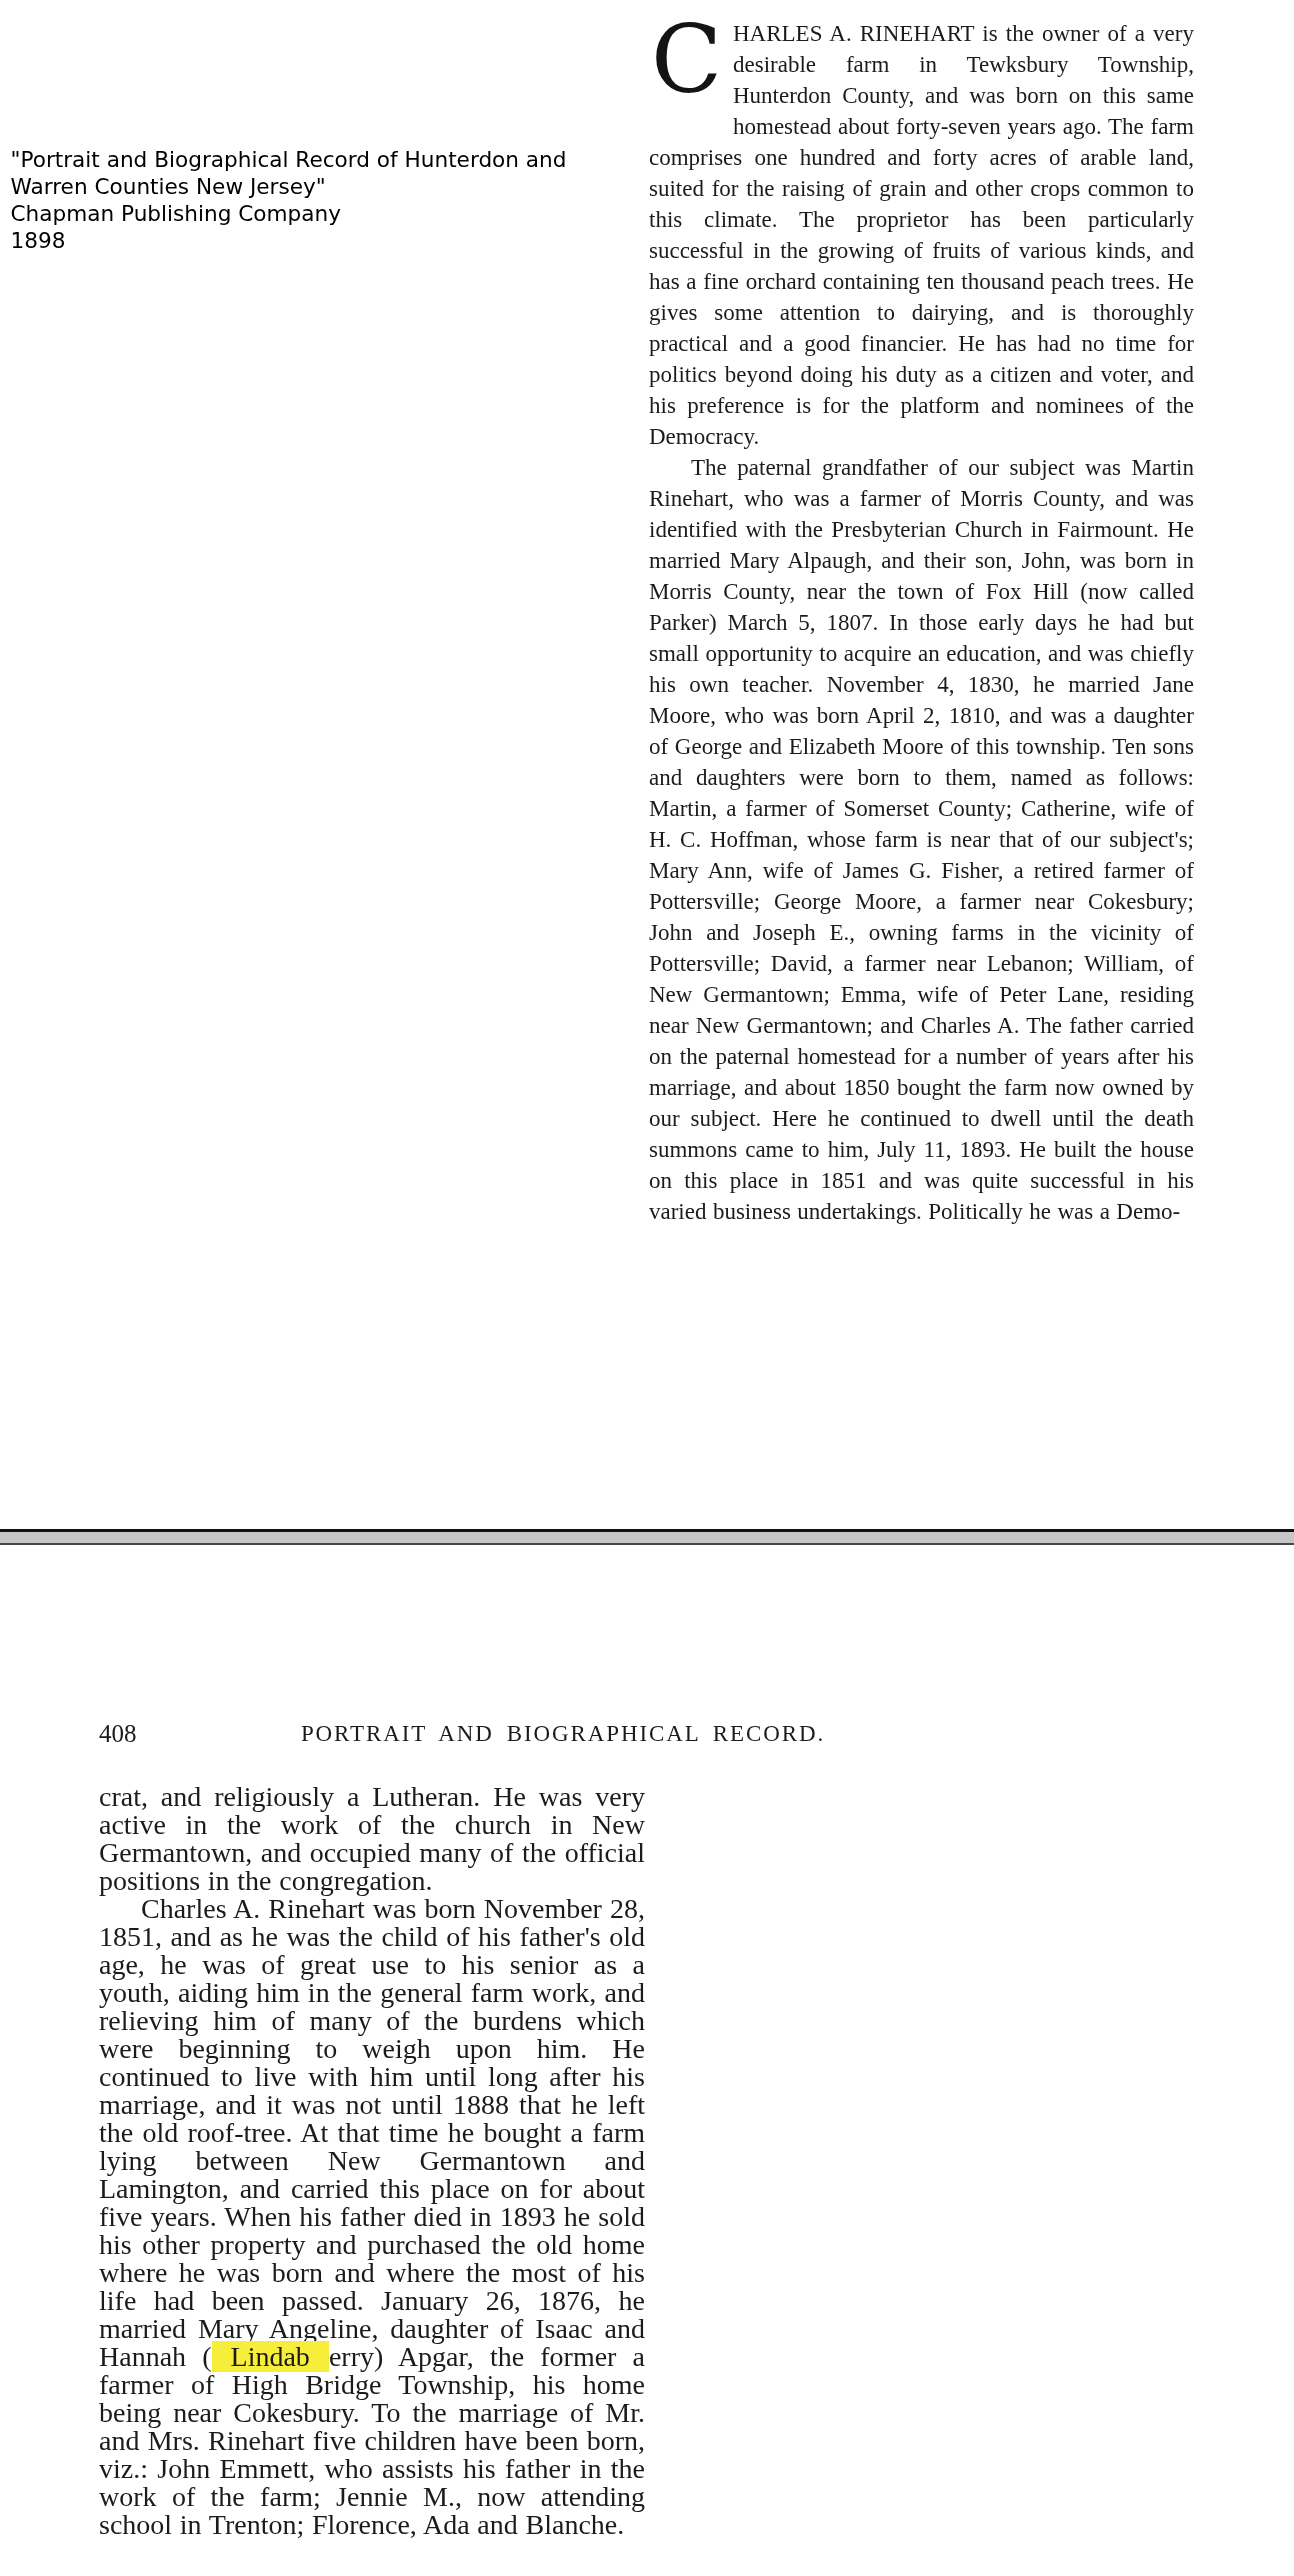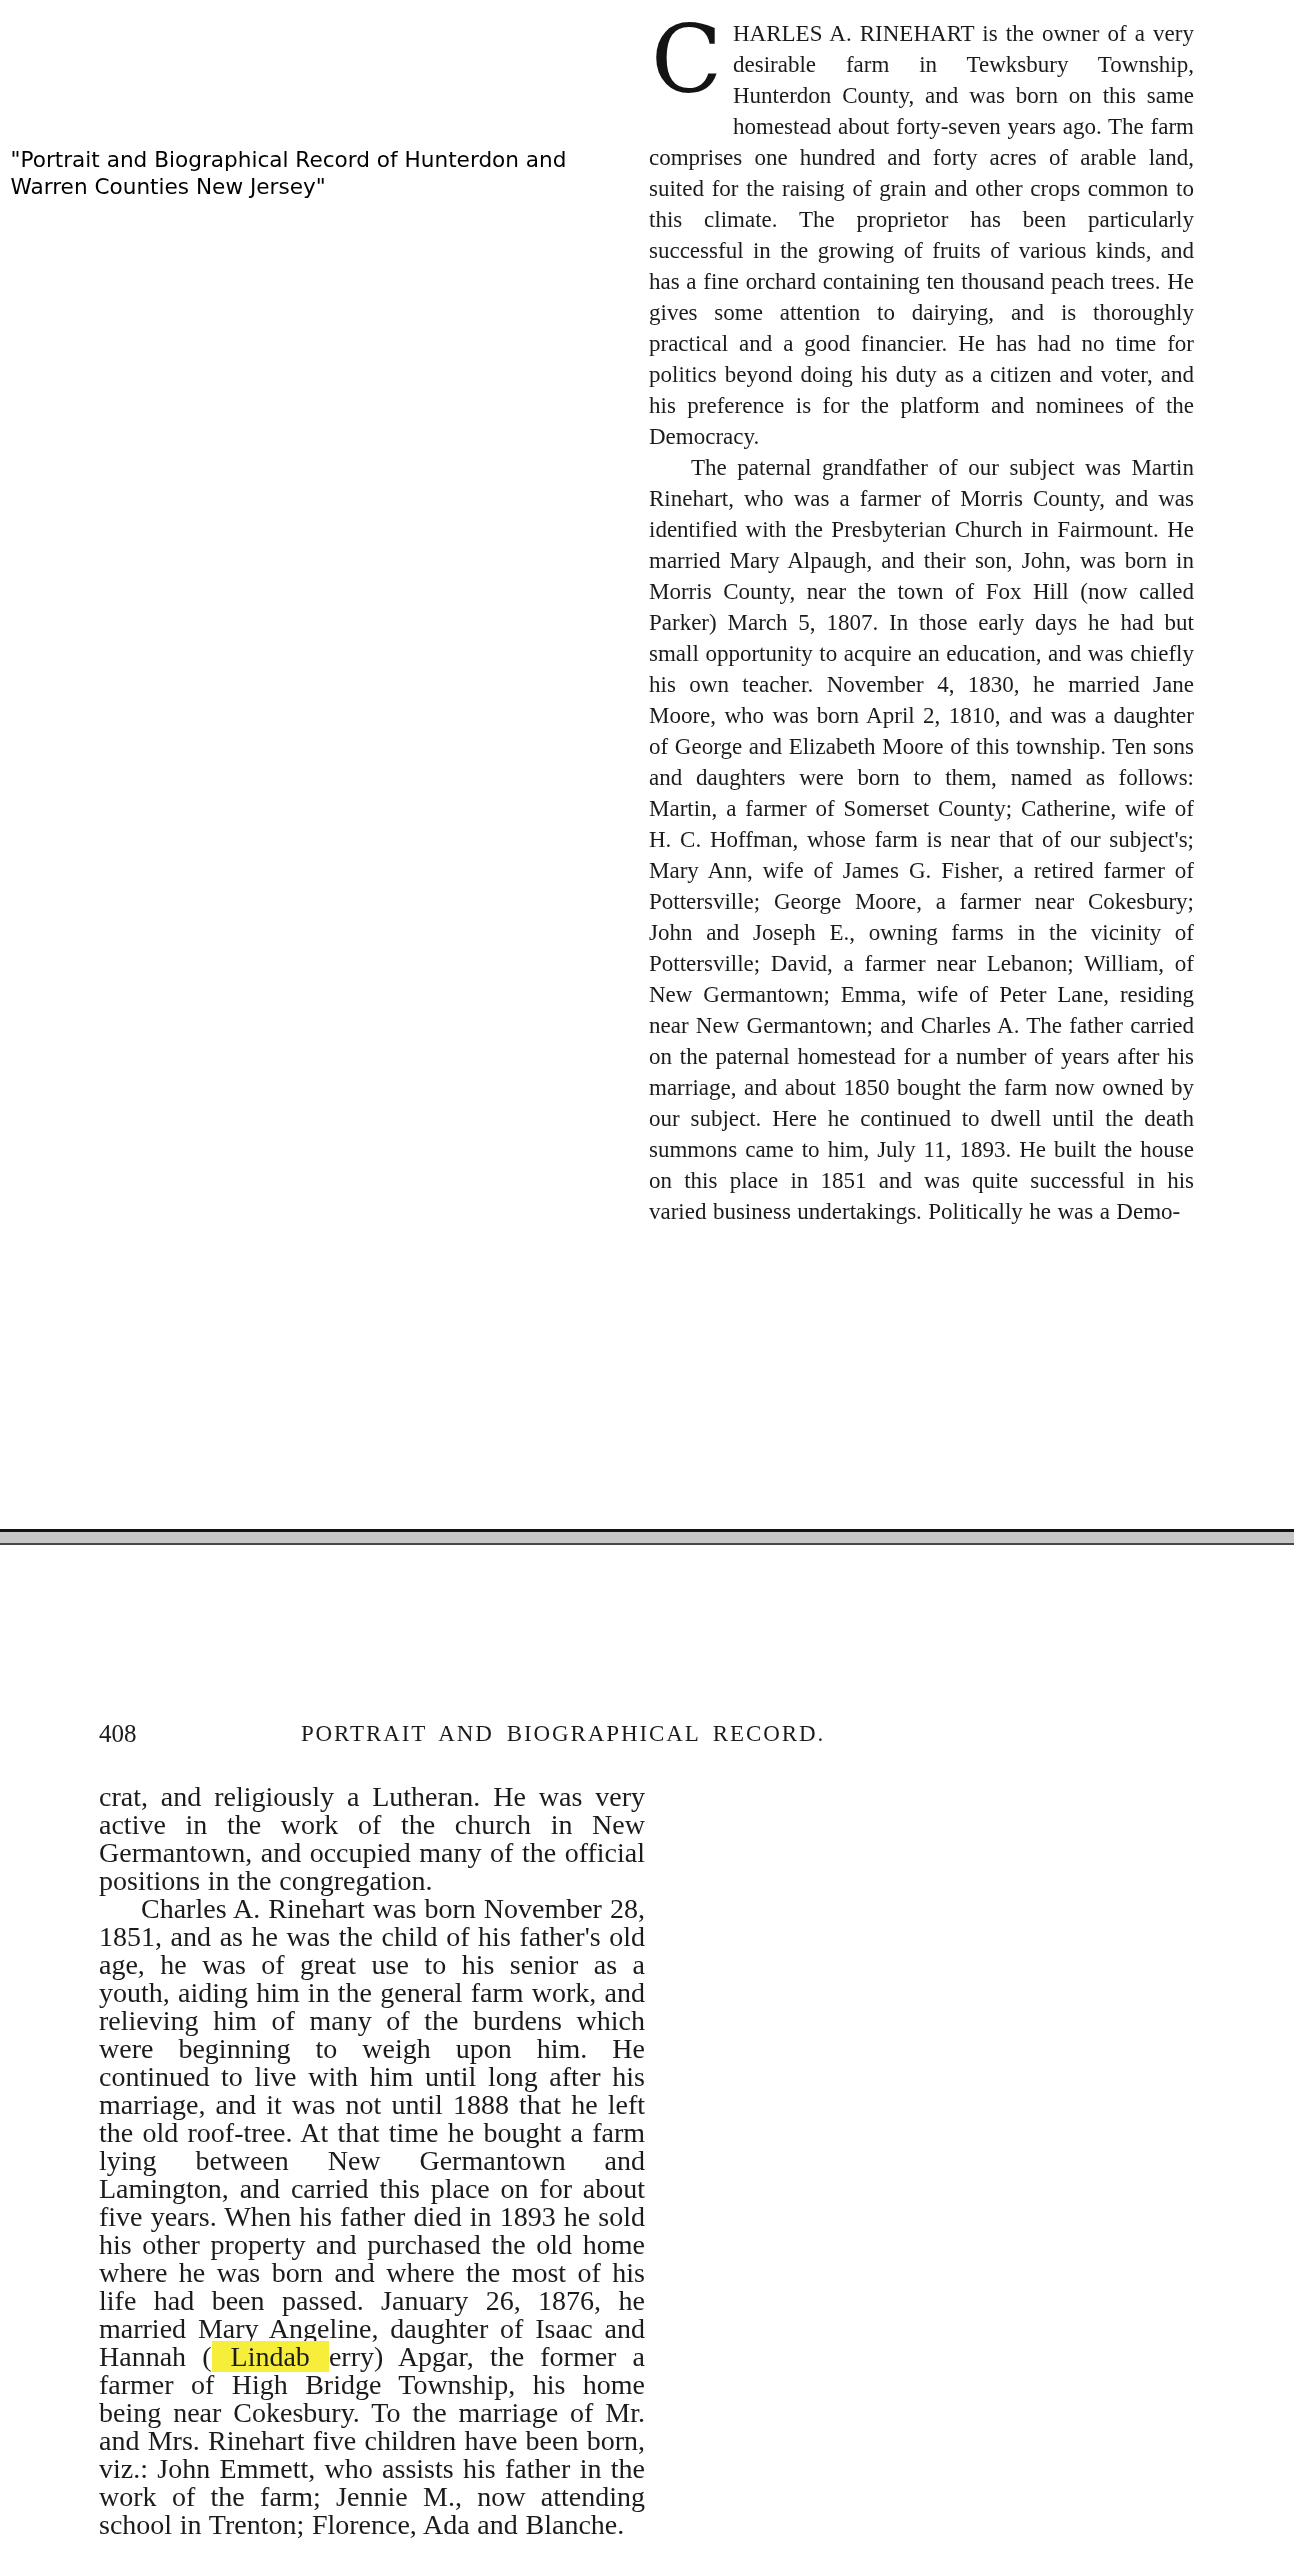--- a/index.html
+++ b/index.html
@@ -112,20 +112,22 @@
   }
 </style>
 </head>
 <body>
 
 <div class="canvas">
 
   <div class="citation">
     <div>"Portrait and Biographical Record of Hunterdon and</div>
     <div>Warren Counties New Jersey"</div>
+    <div>Chapman Publishing Company</div>
+    <div>1898</div>
   </div>
 
   <div class="col1">
     <p><span class="dropcap">C</span><span>HARLES A. RINEHART is the owner of a very desirable farm in Tewksbury Township, Hunterdon County, and was born on this same homestead about forty-seven years ago. The farm comprises one hundred and forty acres of arable land, suited for the raising of grain and other crops common to this climate. The proprietor has been particularly successful in the growing of fruits of various kinds, and has a fine orchard containing ten thousand peach trees. He gives some attention to dairying, and is thoroughly practical and a good financier. He has had no time for politics beyond doing his duty as a citizen and voter, and his preference is for the platform and nominees of the Democracy.</span></p>
     <p class="indent"><span>The paternal grandfather of our subject was Martin Rinehart, who was a farmer of Morris County, and was identified with the Presbyterian Church in Fairmount. He married Mary Alpaugh, and their son, John, was born in Morris County, near the town of Fox Hill (now called Parker) March 5, 1807. In those early days he had but small opportunity to acquire an education, and was chiefly his own teacher. November 4, 1830, he married Jane Moore, who was born April 2, 1810, and was a daughter of George and Elizabeth Moore of this township. Ten sons and daughters were born to them, named as follows: Martin, a farmer of Somerset County; Catherine, wife of H. C. Hoffman, whose farm is near that of our subject's; Mary Ann, wife of James G. Fisher, a retired farmer of Pottersville; George Moore, a farmer near Cokesbury; John and Joseph E., owning farms in the vicinity of Pottersville; David, a farmer near Lebanon; William, of New Germantown; Emma, wife of Peter Lane, residing near New Germantown; and Charles A. The father carried on the paternal homestead for a number of years after his marriage, and about 1850 bought the farm now owned by our subject. Here he continued to dwell until the death summons came to him, July 11, 1893. He built the house on this place in 1851 and was quite successful in his varied business undertakings. Politically he was a Demo-</span></p>
   </div>
 
   <div class="divider" style="background-color: rgb(198, 198, 198); border-top-color: rgb(18, 18, 18); border-bottom-color: rgb(71, 71, 71);"></div>
 
   <div class="pgnum">408</div>

